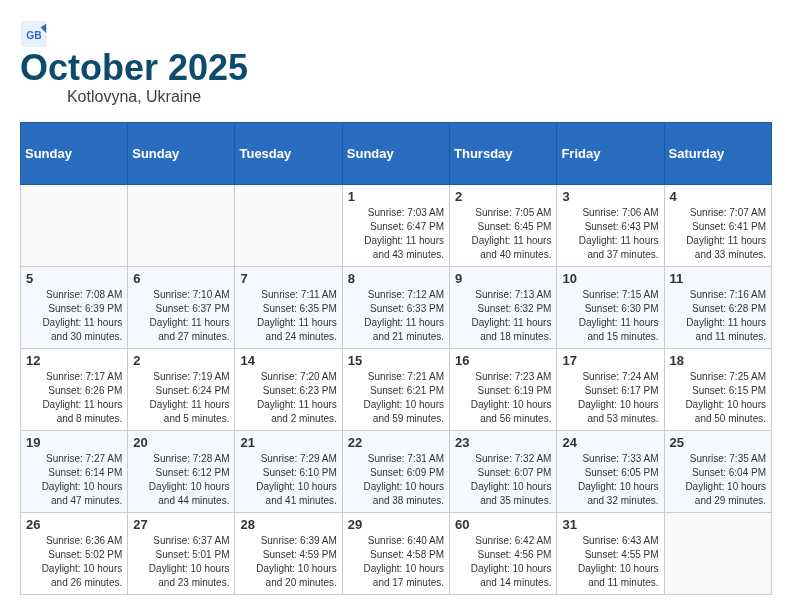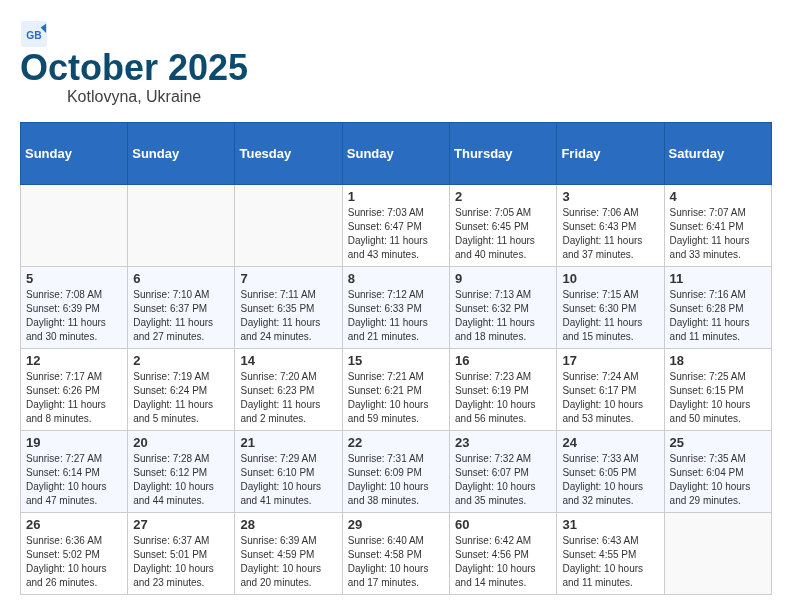--- a/index.html
+++ b/index.html
@@ -80,20 +80,21 @@
     .day-number {
       font-size: 13px;
       font-weight: bold;
       margin-bottom: 2px;
       display: block;
     }
     .day-info {
       font-size: 10px;
       line-height: 1.4;
       color: #333;
+      text-align: right;
     }
     .empty-cell {
       background: #f9f9f9 !important;
     }
   </style>
 </head>
 <body>
 
 <div class="header">
   <div class="logo">

